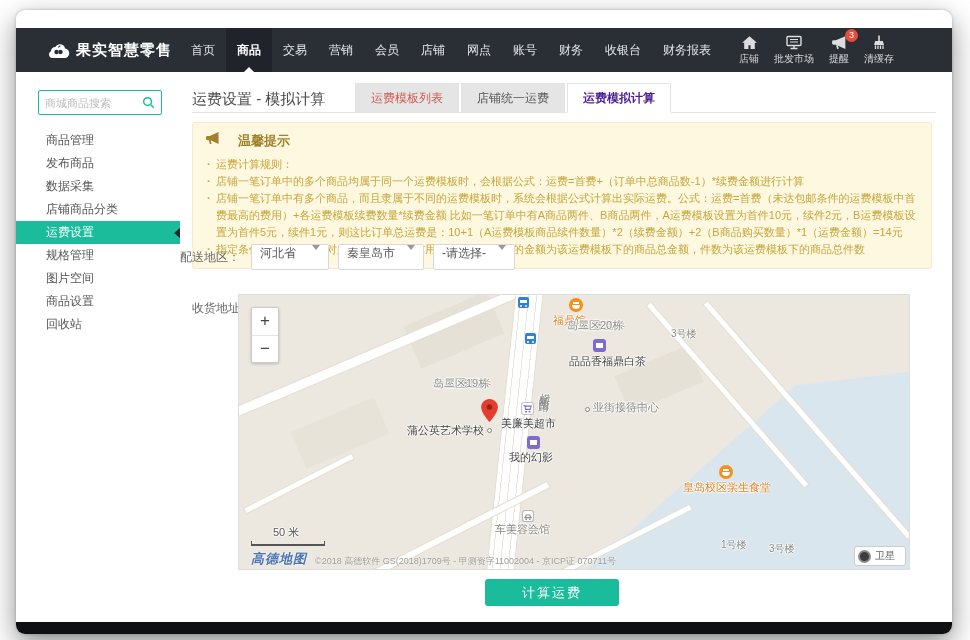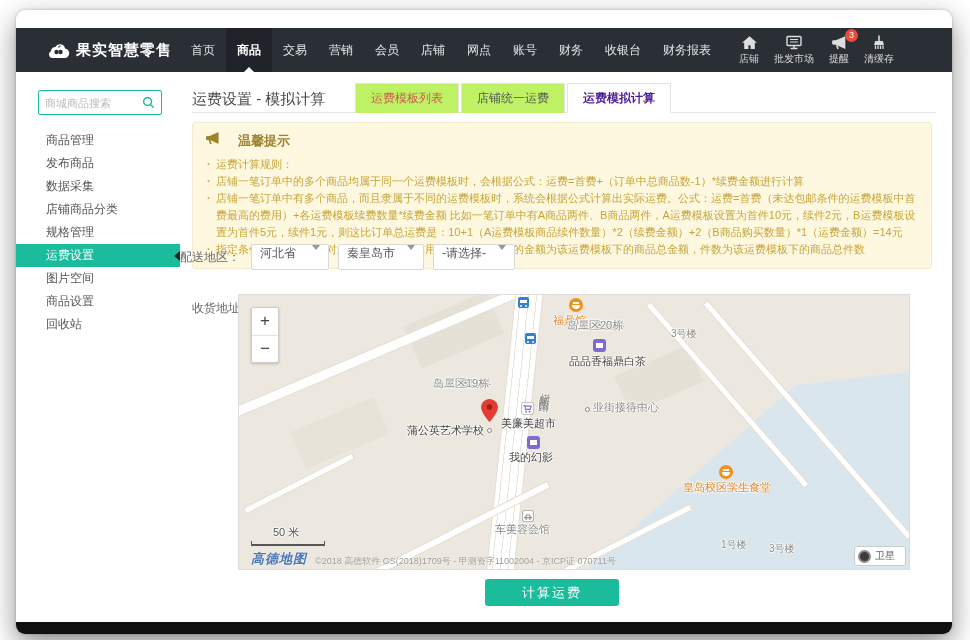--- a/index.html
+++ b/index.html
@@ -33,21 +33,21 @@
   .side-menu{margin-top:14px}
   .side-item{height:23px;line-height:23px;padding-left:30px;font-size:12px;color:#555;cursor:pointer;position:relative}
   .side-item.active{background:var(--accent);color:#fff}
   .side-item.active::after{content:"";position:absolute;right:0;top:50%;margin-top:-5px;
       border-top:5px solid transparent;border-bottom:5px solid transparent;border-right:6px solid #23272d}
   
   .main{position:absolute;left:164px;top:62px;width:772px;height:550px;background:#fff}
   .page-header{position:absolute;left:12px;width:744px;top:6px;height:35px;border-bottom:1px solid #e5e5e5}
   .page-title{position:absolute;left:0;top:12px;font-size:15px;color:#4a4a4a}
   .tabs{position:absolute;left:163px;bottom:-1px;display:flex}
-  .tab{height:30px;line-height:29px;padding:0 15px;font-size:12px;background:#bef264;border:1px solid #e3e3e3;border-bottom:none;
+  .tab{height:30px;line-height:29px;padding:0 15px;font-size:12px;background:#e5e5e5;border:1px solid #e3e3e3;border-bottom:none;
        color:#555;margin-right:2px;cursor:pointer;white-space:nowrap}
   .tab.alert{color:var(--tab-alert)}
   .tab.active{background:#fff;font-weight:bold;color:#4c1d95;border-bottom:1px solid #fff;margin-bottom:-1px}
   .notice{position:absolute;left:12px;width:740px;top:50px;background:var(--notice-bg);border:1px solid var(--notice-border);
           border-radius:3px;padding:9px 12px 10px}
   .notice-head{display:flex;align-items:flex-start;gap:18px;color:var(--notice-title);font-size:13px;font-weight:bold}
   .notice ul{list-style:none;margin-top:6px}
   .notice li{font-size:11px;color:var(--notice-text);line-height:17px;position:relative;padding-left:11px}
   .notice li::before{content:"·";position:absolute;left:2px;font-weight:bold}
   .region-row{position:absolute;left:0;top:172px;display:flex;align-items:center;gap:9px}
@@ -175,22 +175,22 @@
             <circle cx="6" cy="6" r="4.2" fill="none" stroke="#1abc9c" stroke-width="1.6"></circle>
             <path d="m9.4 9.4 3.2 3.2" stroke="#1abc9c" stroke-width="1.6"></path>
           </svg>
       </span>
     </div>
     <div class="side-menu">
       <div class="side-item">商品管理</div>
       <div class="side-item">发布商品</div>
       <div class="side-item">数据采集</div>
       <div class="side-item">店铺商品分类</div>
+      <div class="side-item active">运费设置</div>
       <div class="side-item">规格管理</div>
-      <div class="side-item active">运费设置</div>
       <div class="side-item">图片空间</div>
       <div class="side-item">商品设置</div>
       <div class="side-item">回收站</div>
     </div>
   </div>
 
   <div class="main">
     <div class="page-header">
       <div class="page-title">运费设置 - 模拟计算</div>
       <div class="tabs">

